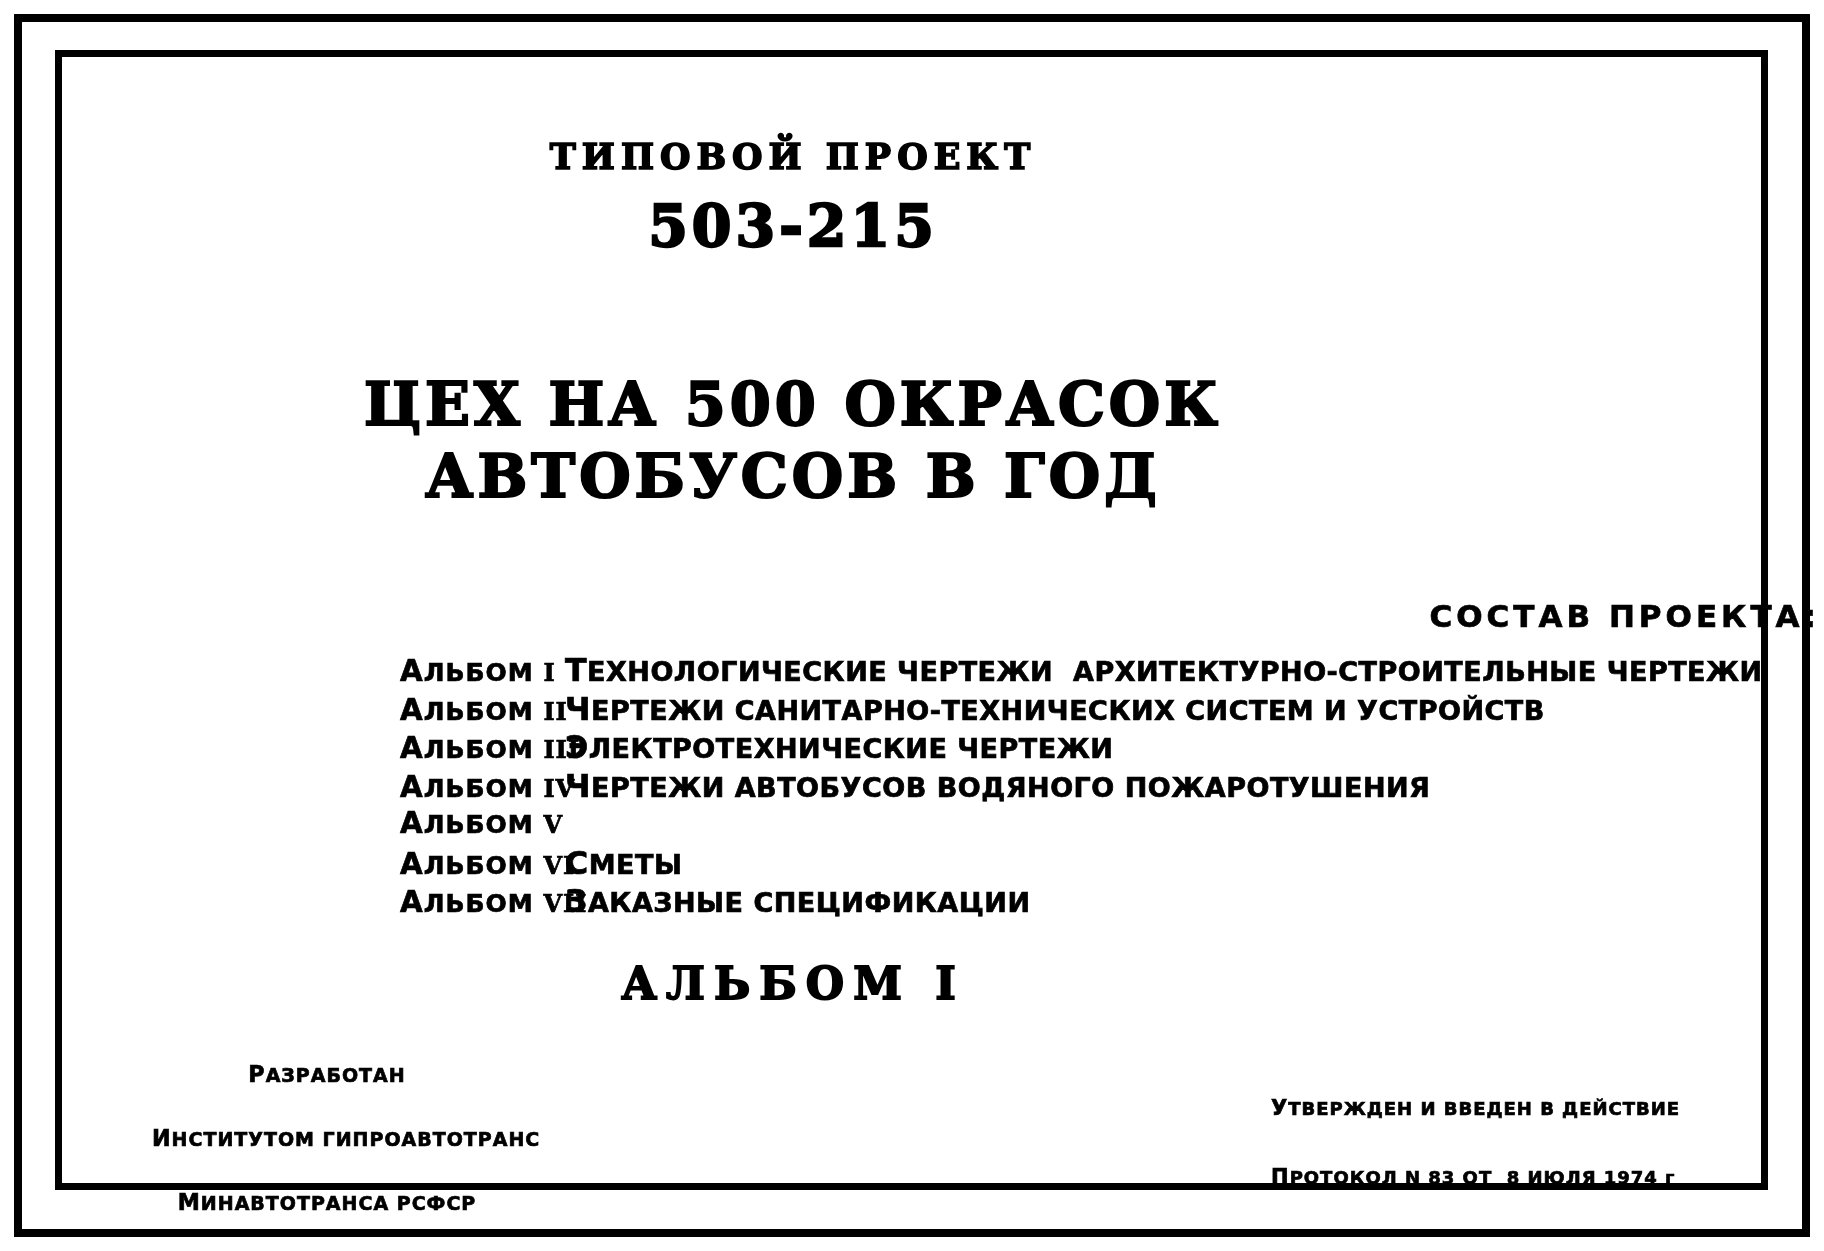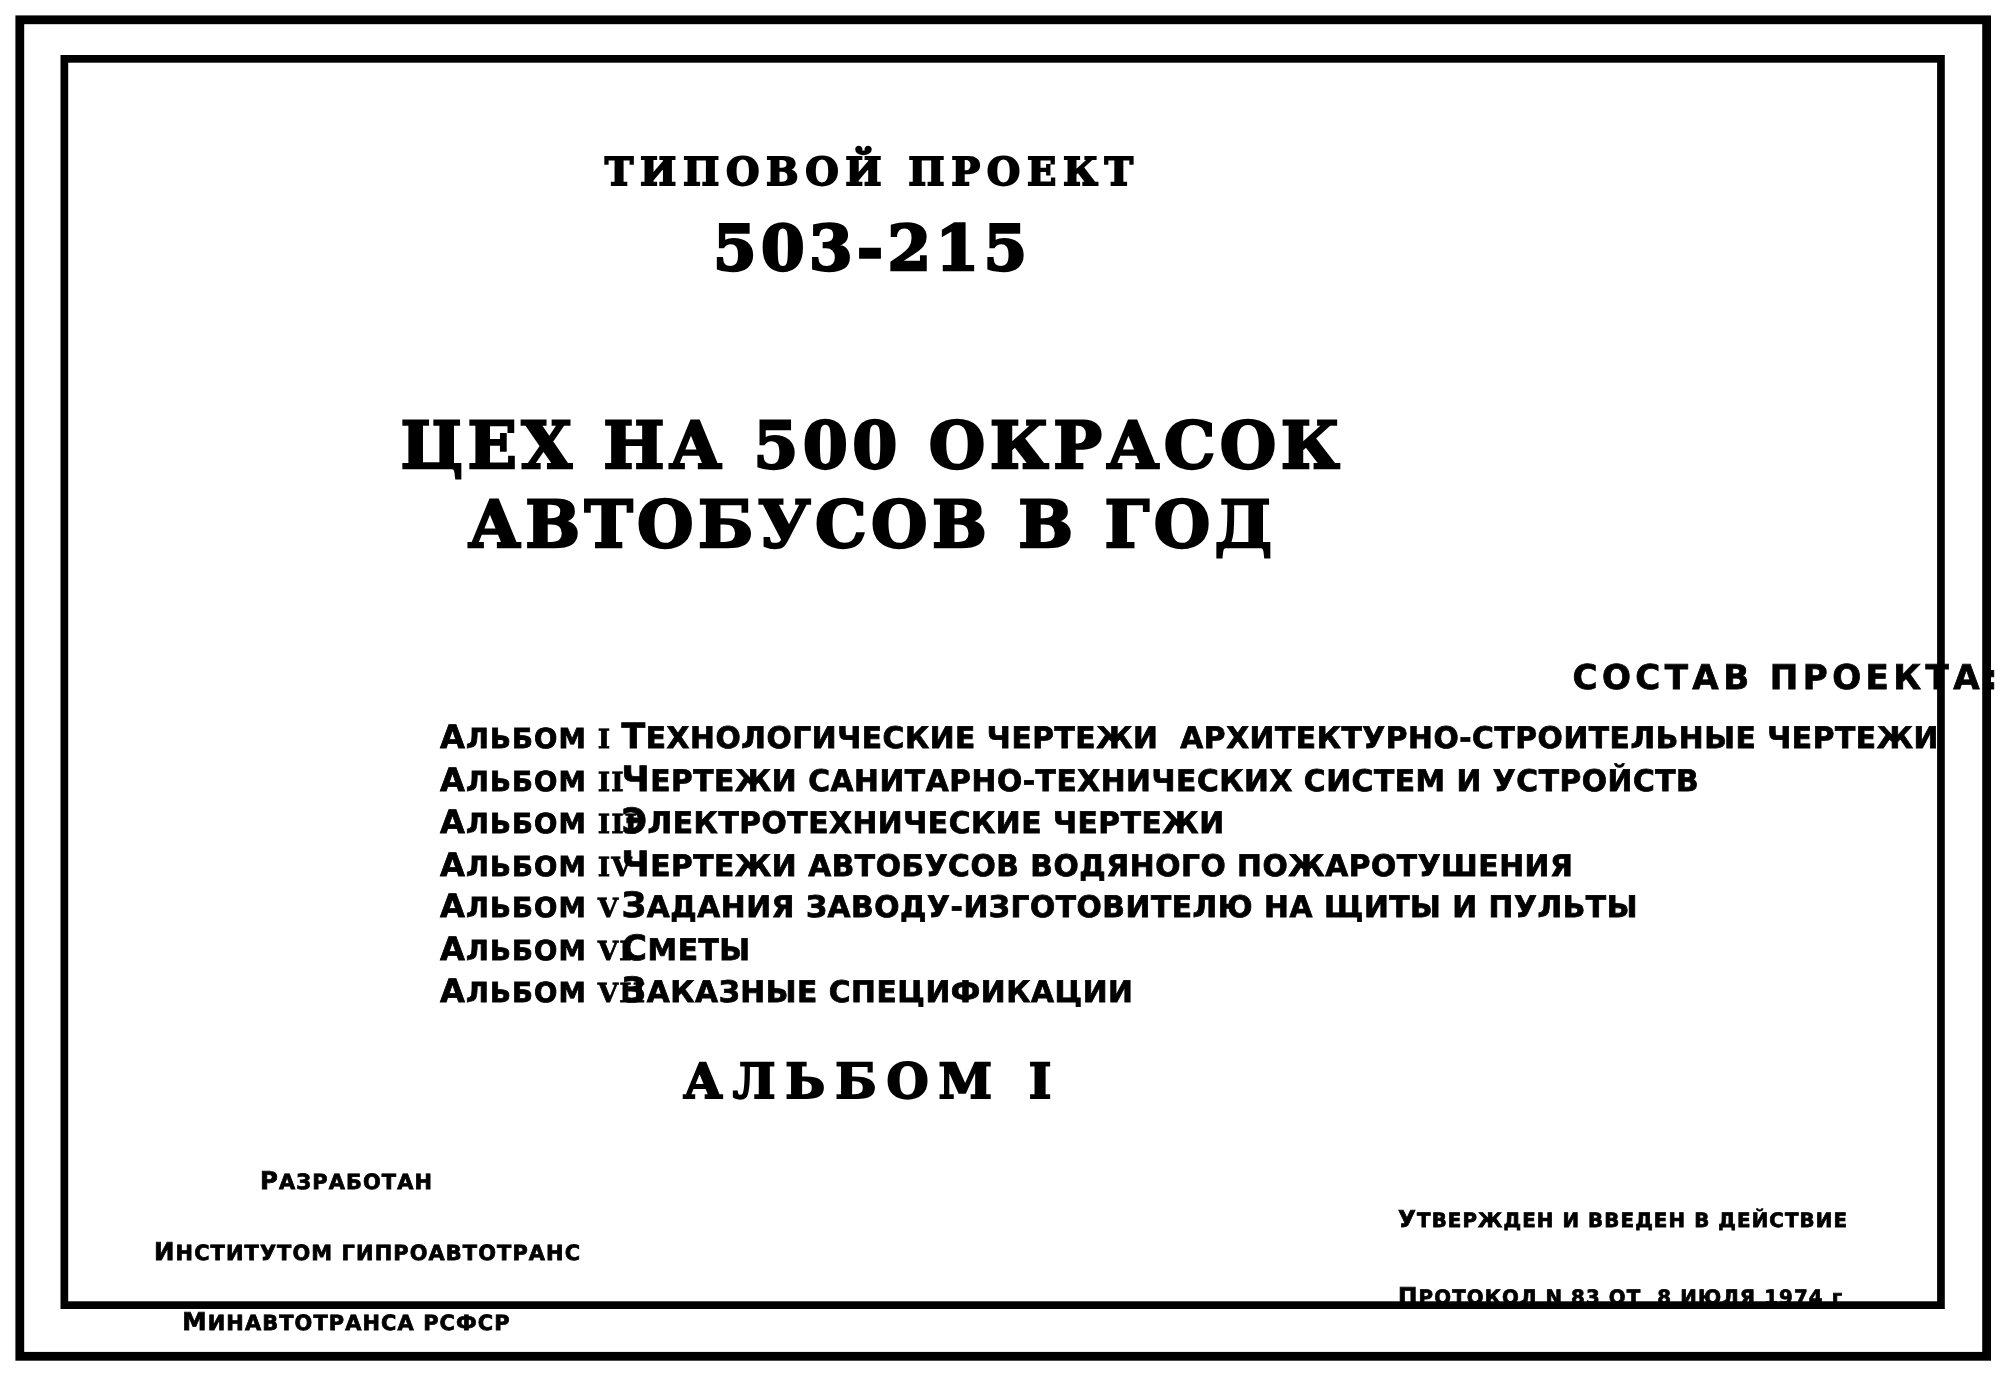--- a/index.html
+++ b/index.html
@@ -88,21 +88,21 @@
     letter-spacing: 1px;
   }
   .album-desc {
     font-size: 27px;
     letter-spacing: 0.5px;
     white-space: pre;
   }
 
   .developed {
     position: absolute;
-    left: 140px; top: 1022px;
+    left: 152px; top: 1022px;
     width: 350px;
     text-align: center;
     font-size: 19px;
     line-height: 21px;
     letter-spacing: 1px;
     white-space: pre;
   }
   .approval {
     position: absolute;
     left: 1271px; top: 1052px;
@@ -138,21 +138,20 @@
   <div class="album-row">
     <span class="hand album-label"><span class="fl">АЛЬБОМ</span> <span class="album-numeral">III</span></span>
     <span class="hand album-desc fl">ЭЛЕКТРОТЕХНИЧЕСКИЕ ЧЕРТЕЖИ</span>
   </div>
   <div class="album-row">
     <span class="hand album-label"><span class="fl">АЛЬБОМ</span> <span class="album-numeral">IV</span></span>
     <span class="hand album-desc fl">ЧЕРТЕЖИ АВТОБУСОВ ВОДЯНОГО ПОЖАРОТУШЕНИЯ</span>
   </div>
   <div class="album-row">
     <span class="hand album-label"><span class="fl">АЛЬБОМ</span> <span class="album-numeral">V</span></span>
-    <span class="hand album-desc fl">ЗАДАНИЯ ЗАВОДУ-ИЗГОТОВИТЕЛЮ НА ЩИТЫ И ПУЛЬТЫ</span>
   </div>
   <div class="album-row">
     <span class="hand album-label"><span class="fl">АЛЬБОМ</span> <span class="album-numeral">VI</span></span>
     <span class="hand album-desc fl">СМЕТЫ</span>
   </div>
   <div class="album-row">
     <span class="hand album-label"><span class="fl">АЛЬБОМ</span> <span class="album-numeral">VII</span></span>
     <span class="hand album-desc fl">ЗАКАЗНЫЕ СПЕЦИФИКАЦИИ</span>
   </div>
 </div>

